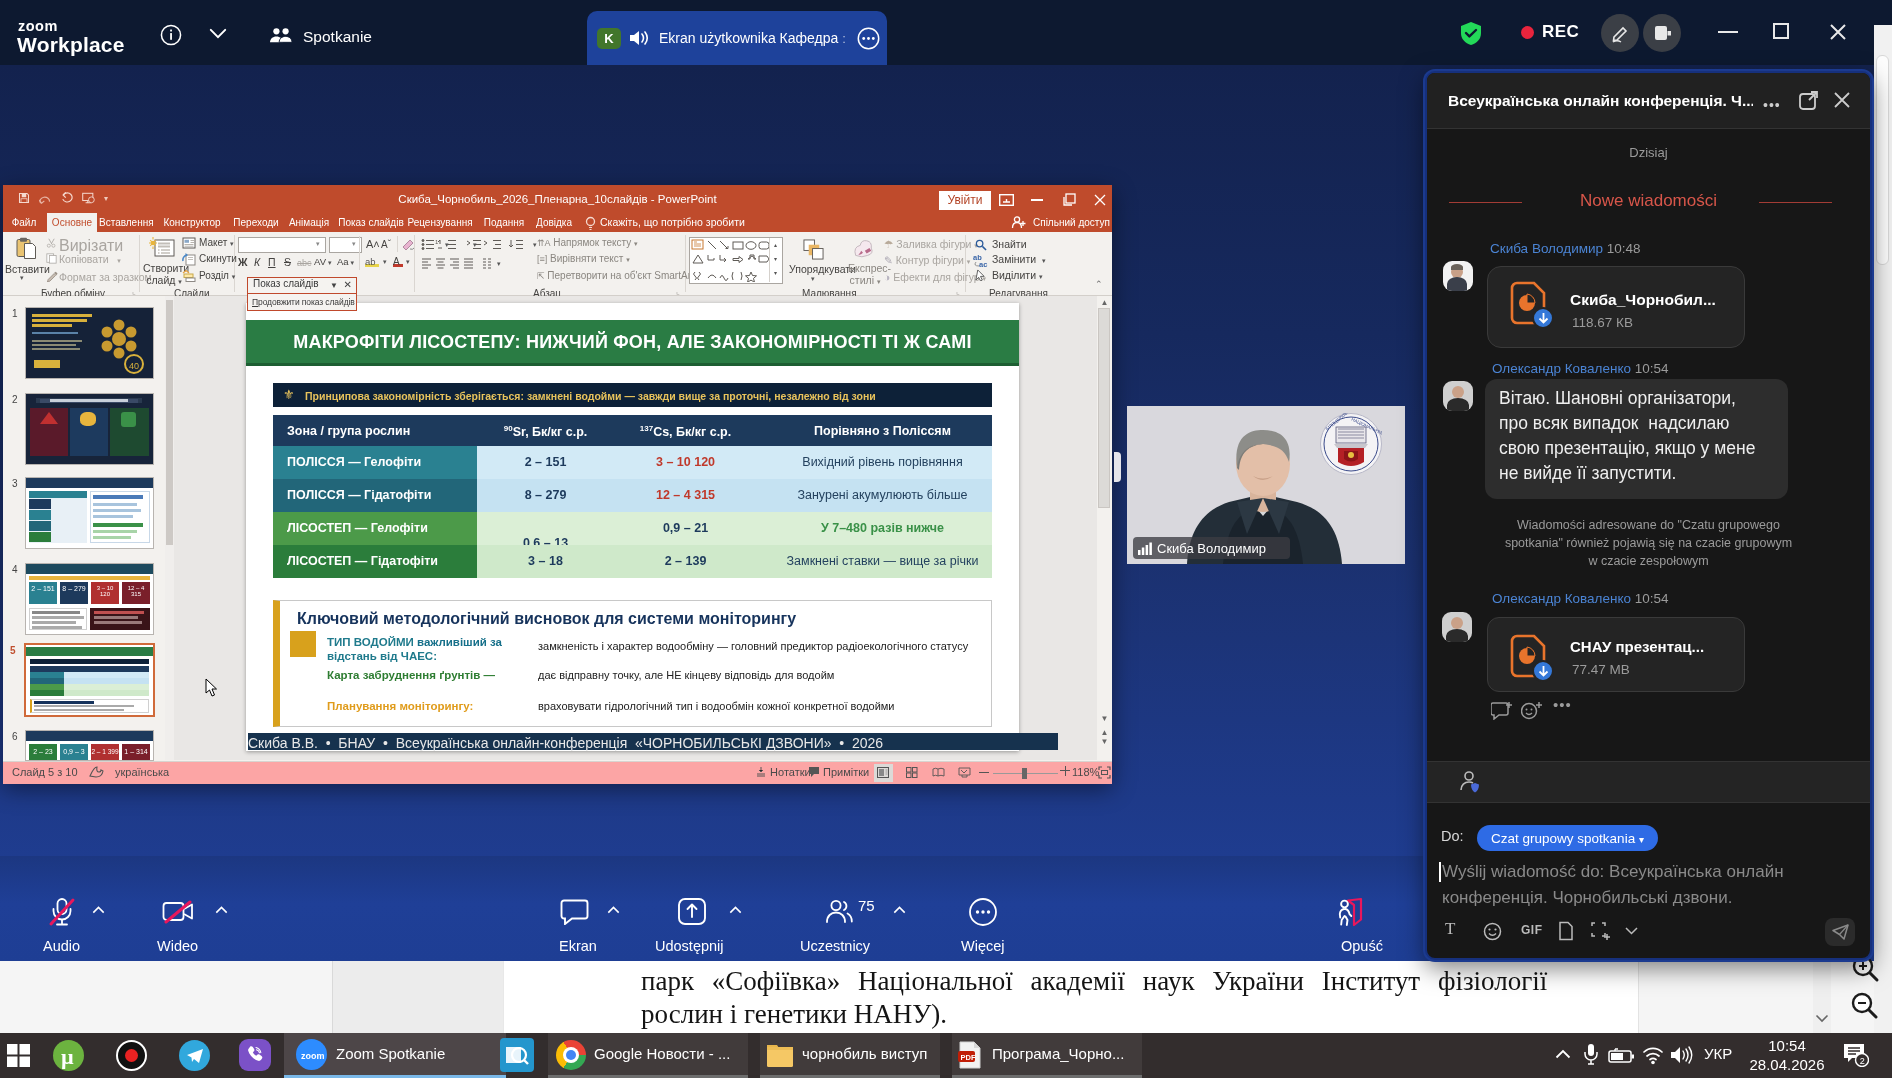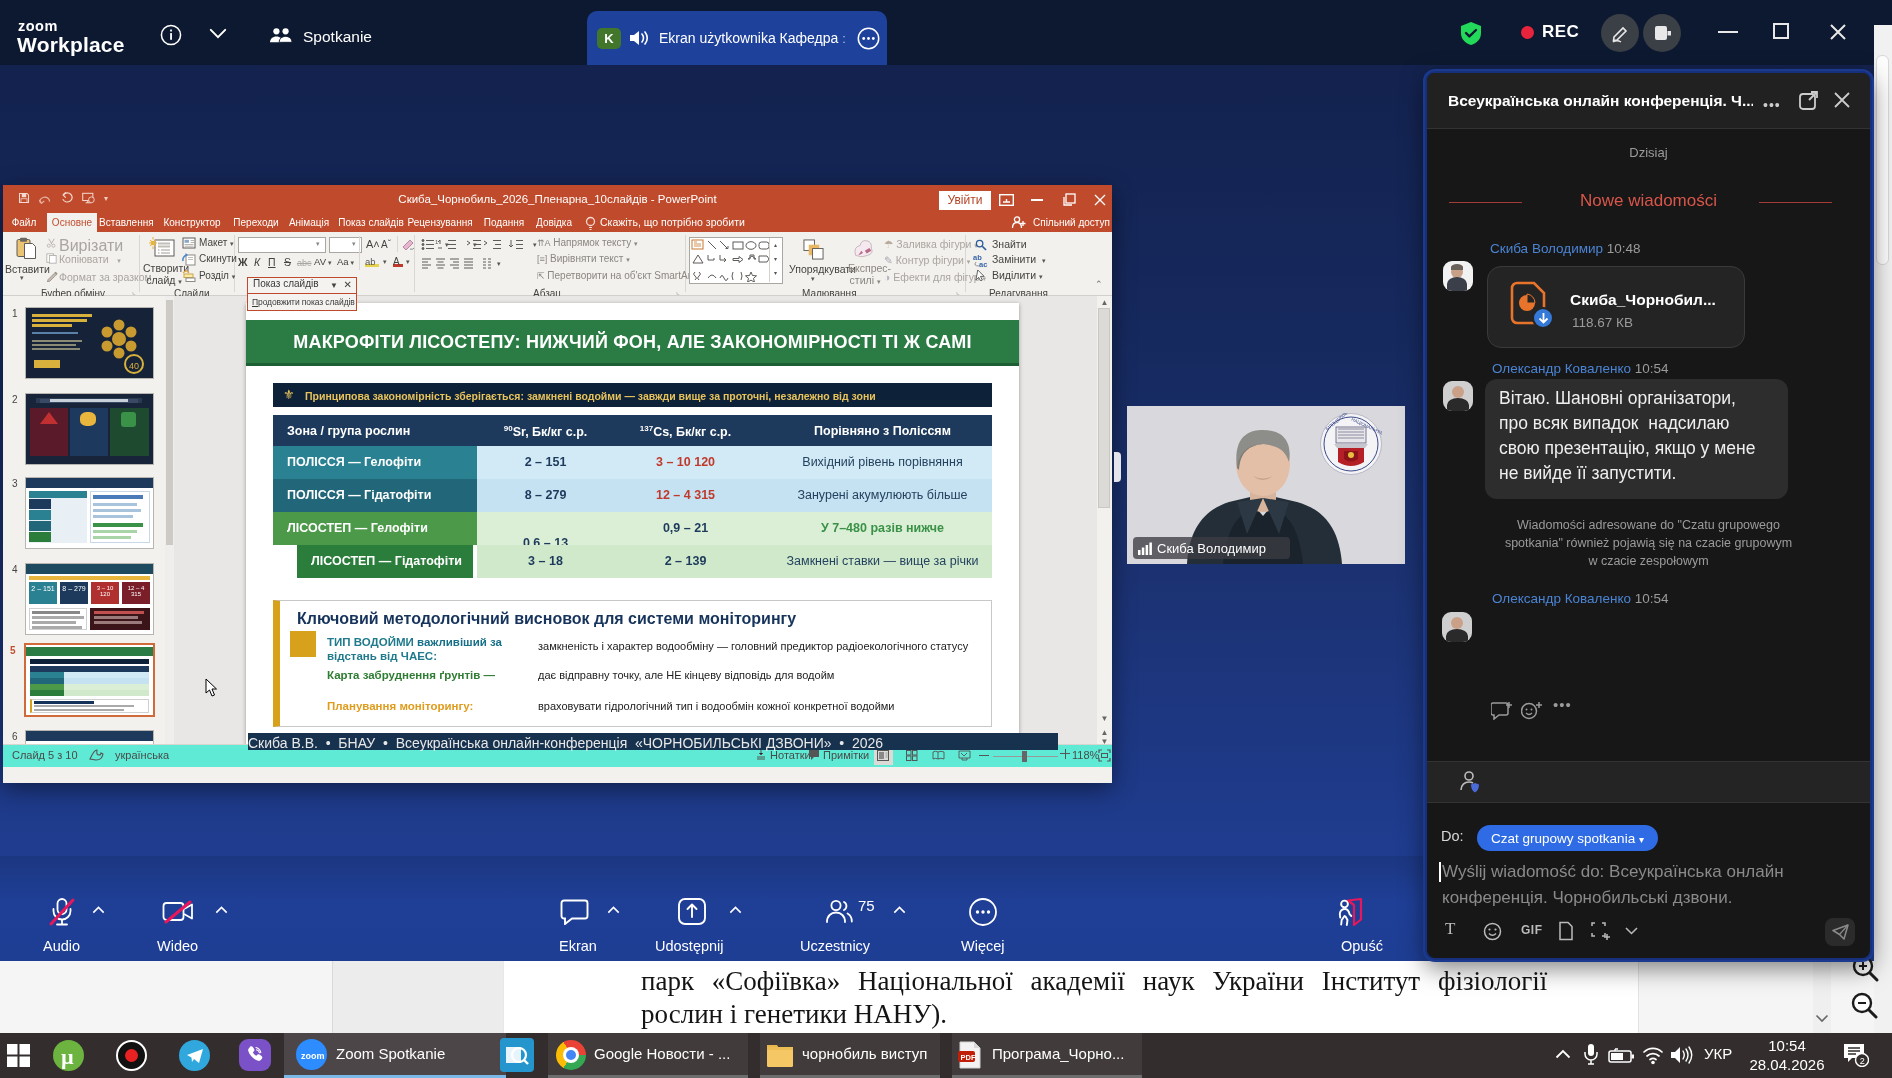--- a/index.html
+++ b/index.html
@@ -40,21 +40,21 @@
   
   #ppt { left:3px; top:185px; width:1109px; height:598px; background:#f3f1ee; box-shadow:0 6px 22px rgba(0,0,0,0.45); }
   #ppt-title { position:absolute; left:0; top:0; width:100%; height:28px; background:#bf4b2c; }
   #ppt-tabs { position:absolute; left:0; top:28px; width:100%; height:19px; background:#bf4b2c; }
   .ptab { position:absolute; top:0; height:19px; line-height:19px; color:#fff; font-size:10px; text-align:center; }
   #ppt-ribbon { position:absolute; left:0; top:47px; width:100%; height:64px; background:#f3f1ee; border-bottom:1px solid #d3cfca; }
   .rgrey { color:#a9a5a0; }
   .rdark { color:#454341; }
   #ppt-canvas { position:absolute; left:171px; top:111px; width:926px; height:464px; background:#e9e7e5; }
   #ppt-thumbs { position:absolute; left:0; top:111px; width:171px; height:464px; background:#f3f1ee; }
-  #ppt-status { position:absolute; left:0; top:559px; width:1109px; height:23px; background:#5eead4; border-top:1px solid #d8d4d0; color:#4a4a4a; font-size:11px; }
+  #ppt-status { position:absolute; left:0; top:576px; width:1109px; height:23px; background:#fca5a5; border-top:1px solid #d8d4d0; color:#4a4a4a; font-size:11px; }
 
   
   #slide { position:absolute; left:243px; top:118px; width:773px; height:448px; background:#ffffff; box-shadow:0 1px 4px rgba(0,0,0,0.35); }
 
   
   #video { left:1127px; top:406px; width:278px; height:158px; background:#d9d8dd; overflow:hidden; }
 
   
   #chat { left:1425px; top:71px; width:447px; height:889px; background:#171717; border-radius:10px;
      border:2px solid #16307c; box-shadow:0 0 0 2px #1b3a8f, 0 8px 24px rgba(0,0,0,0.5); }
@@ -593,21 +593,21 @@
         <div class="abs" style="left:492px;top:73px;width:235px;text-align:center;color:#24425f;">Занурені акумулюють більше</div>
 
         <div class="abs" style="left:0;top:97px;width:204px;height:33px;background:#4c9a49;">
             <span style="position:absolute;left:14px;top:9px;color:#fff;font-weight:bold;">ЛІСОСТЕП — Гелофіти</span>
           </div>
         <div class="abs" style="left:204px;top:97px;width:515px;height:33px;background:#dbefd6;"></div>
         <div class="abs" style="left:204px;top:106px;width:137px;text-align:center;color:#1d3a5c;font-weight:bold;margin-top:15px;">0,6 – 13</div>
         <div class="abs" style="left:341px;top:106px;width:143px;text-align:center;color:#1d3a5c;font-weight:bold;">0,9 – 21</div>
         <div class="abs" style="left:492px;top:106px;width:235px;text-align:center;color:#3a9148;font-weight:bold;">У 7–480 разів нижче</div>
 
-        <div class="abs" style="left:0;top:130px;width:176px;height:33px;background:#2b7d3b;margin-left:24px;">
+        <div class="abs" style="left:0;top:130px;width:204px;height:33px;background:#2b7d3b;">
             <span style="position:absolute;left:14px;top:9px;color:#fff;font-weight:bold;">ЛІСОСТЕП — Гідатофіти</span>
           </div>
         <div class="abs" style="left:204px;top:130px;width:515px;height:33px;background:#cfe9ca;"></div>
         <div class="abs" style="left:204px;top:139px;width:137px;text-align:center;color:#1d3a5c;font-weight:bold;">3 – 18</div>
         <div class="abs" style="left:341px;top:139px;width:143px;text-align:center;color:#1d3a5c;font-weight:bold;">2 – 139</div>
         <div class="abs" style="left:492px;top:139px;width:235px;text-align:center;color:#24425f;">Замкнені ставки — вище за річки</div>
       </div>
 
       <div class="abs" style="left:27px;top:297px;width:719px;height:127px;background:#fff;border:1px solid #c8c8c8;border-left:7px solid #d8a11c;">
         <div class="abs" style="left:17px;top:9px;color:#16335c;font-weight:bold;font-size:16px;">Ключовий методологічний висновок для системи моніторингу</div>
@@ -776,20 +776,33 @@
     <div class="abs" style="left:58px;top:306px;width:303px;height:120px;background:#2d2d2d;border-radius:12px;"></div>
     <div class="abs" style="left:72px;top:313px;color:#efefef;font-size:17.5px;line-height:25px;">Вітаю. Шановні організатори,<br>про всяк випадок&nbsp; надсилаю<br>свою презентацію, якщо у мене<br>не вийде її запустити.</div>
 
     <div class="abs" style="left:0;top:443px;width:443px;text-align:center;color:#9b9b9b;font-size:12.5px;line-height:18px;">Wiadomości adresowane do "Czatu grupowego<br>spotkania" również pojawią się na czacie grupowym<br>w czacie zespołowym</div>
 
     <div class="abs" style="left:65px;top:518px;color:#4b84d4;font-size:13.5px;">Олександр Коваленко <span style="color:#9b9b9b;">10:54</span></div>
     <div class="abs" style="left:15px;top:539px;width:30px;height:30px;border-radius:9px;background:#cfcfcf;overflow:hidden;">
       <div style="position:absolute;left:9px;top:5px;width:12px;height:12px;border-radius:50%;background:#caa188;"></div>
       <div style="position:absolute;left:4px;top:17px;width:22px;height:14px;border-radius:50% 50% 0 0;background:#2a2a2a;"></div>
     </div>
+    <div class="abs" style="left:60px;top:544px;width:258px;height:75px;background:#242424;border:1px solid #3a3a3a;border-radius:12px;">
+      <svg class="abs" style="left:22px;top:16px" width="38" height="46" viewBox="0 0 38 46">
+          <path d="M7 2 h17 l10 10 v25 a5 5 0 0 1 -5 5 h-22 a5 5 0 0 1 -5 -5 v-30 a5 5 0 0 1 5 -5 z" fill="none" stroke="#e8742c" stroke-width="2.6"></path>
+          <circle cx="17" cy="22" r="8" fill="#e8742c"></circle>
+          <path d="M17 22 L17 13 A9 9 0 0 1 25 22 Z" fill="#242424" stroke="#e8742c" stroke-width="1"></path>
+        </svg>
+      <div class="abs" style="left:44px;top:42px;width:22px;height:22px;border-radius:50%;background:#3478d8;border:2px solid #242424;"></div>
+      <svg class="abs" style="left:50px;top:47px" width="11" height="13" viewBox="0 0 11 13">
+          <path d="M5.5 1 v9 M1.5 6.5 L5.5 10.5 L9.5 6.5" stroke="#fff" stroke-width="1.8" fill="none"></path>
+        </svg>
+      <div class="abs" style="left:82px;top:20px;color:#fff;font-size:15px;font-weight:bold;">СНАУ презентац...</div>
+      <div class="abs" style="left:84px;top:44px;color:#9b9b9b;font-size:13.5px;">77.47 МВ</div>
+    </div>
 
     <svg class="abs" style="left:64px;top:628px" width="22" height="19" viewBox="0 0 22 19">
         <path d="M2 2 h13 a2 2 0 0 1 2 2 v8 a2 2 0 0 1 -2 2 h-7 l-5 4 v-4 h-1 a2 2 0 0 1 -2 -2 v-8 a2 2 0 0 1 2 -2 z" fill="none" stroke="#9b9b9b" stroke-width="1.5"></path>
         <path d="M18 1 v6 M15 4 h6" stroke="#9b9b9b" stroke-width="1.5"></path>
       </svg>
     <svg class="abs" style="left:94px;top:628px" width="22" height="19" viewBox="0 0 22 19">
         <circle cx="8" cy="10" r="7.5" fill="none" stroke="#9b9b9b" stroke-width="1.5"></circle>
         <circle cx="5.5" cy="8.5" r="1" fill="#9b9b9b"></circle>
         <circle cx="10.5" cy="8.5" r="1" fill="#9b9b9b"></circle>
         <path d="M5 12 q3 3 6 0" fill="none" stroke="#9b9b9b" stroke-width="1.3"></path>

